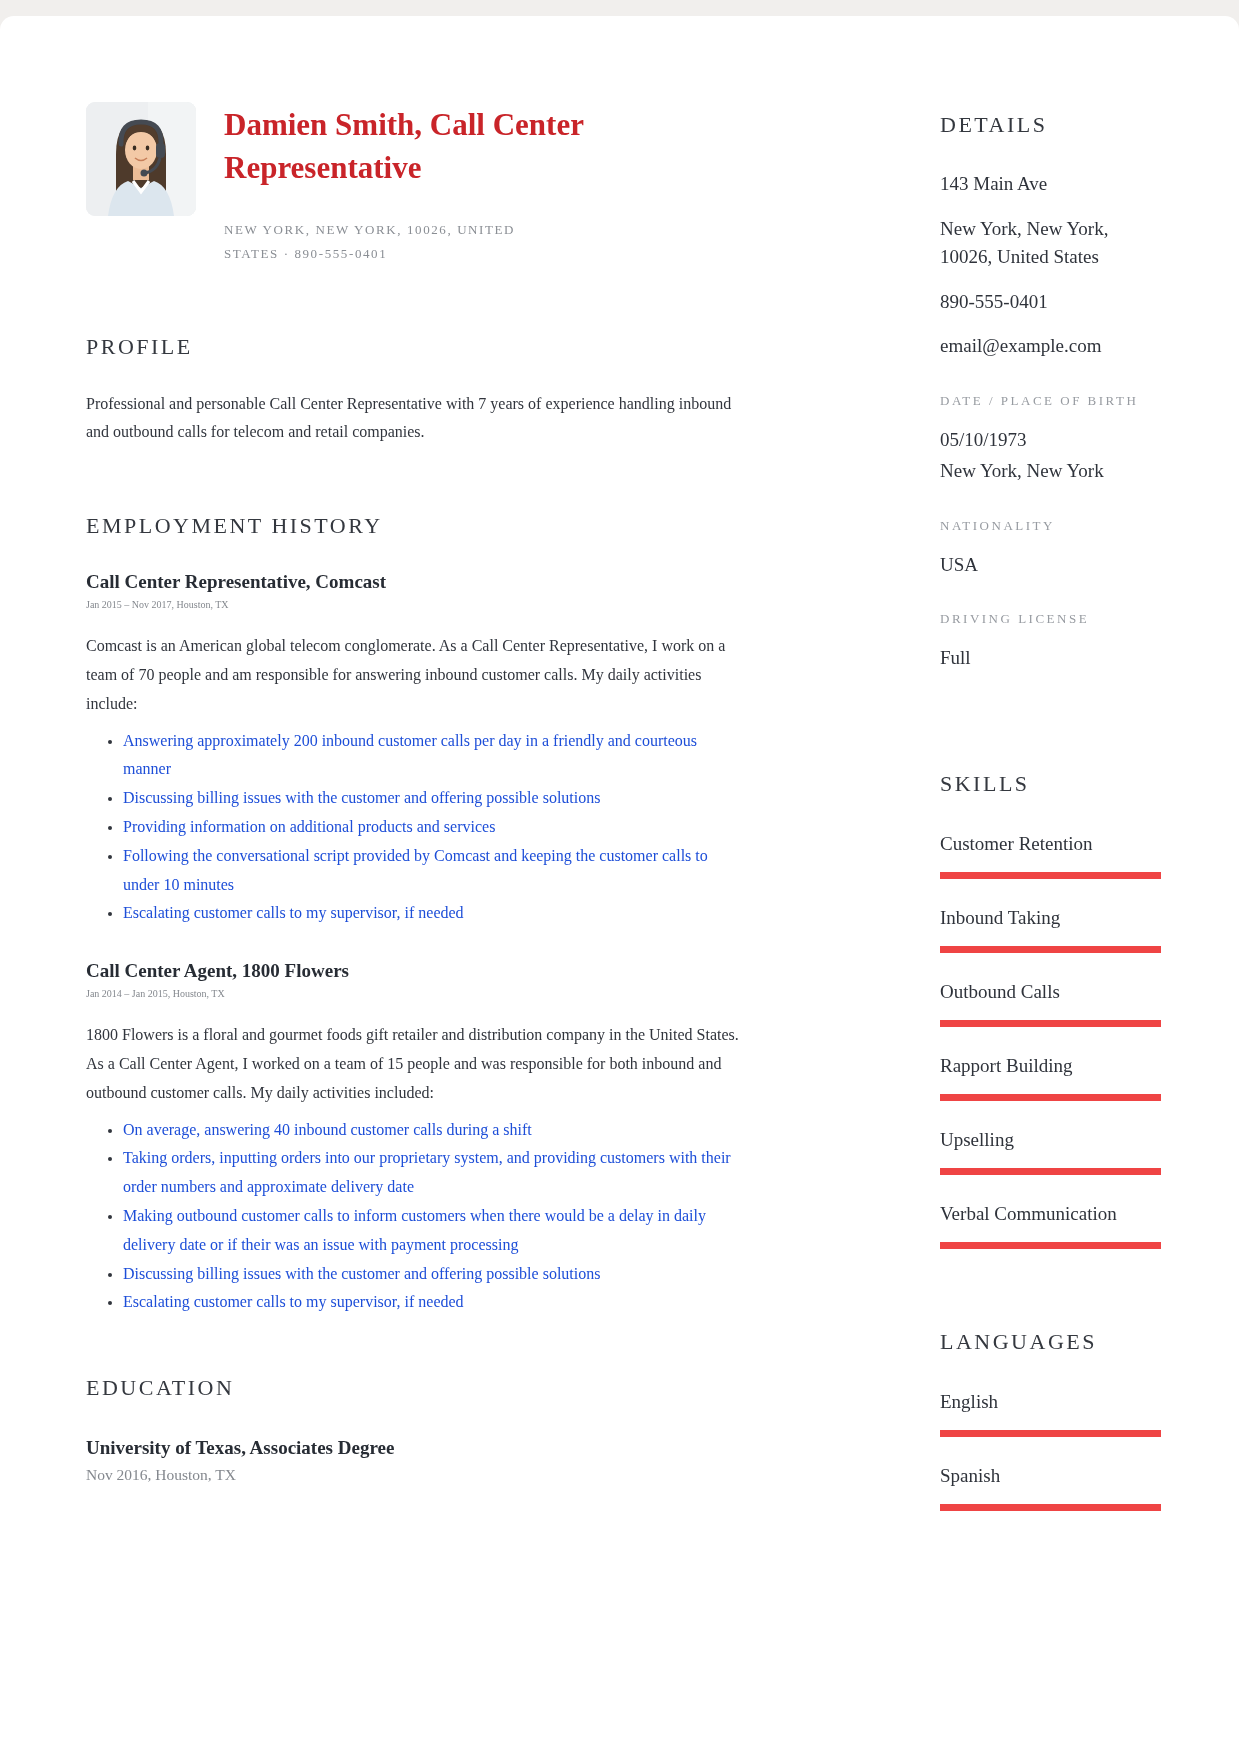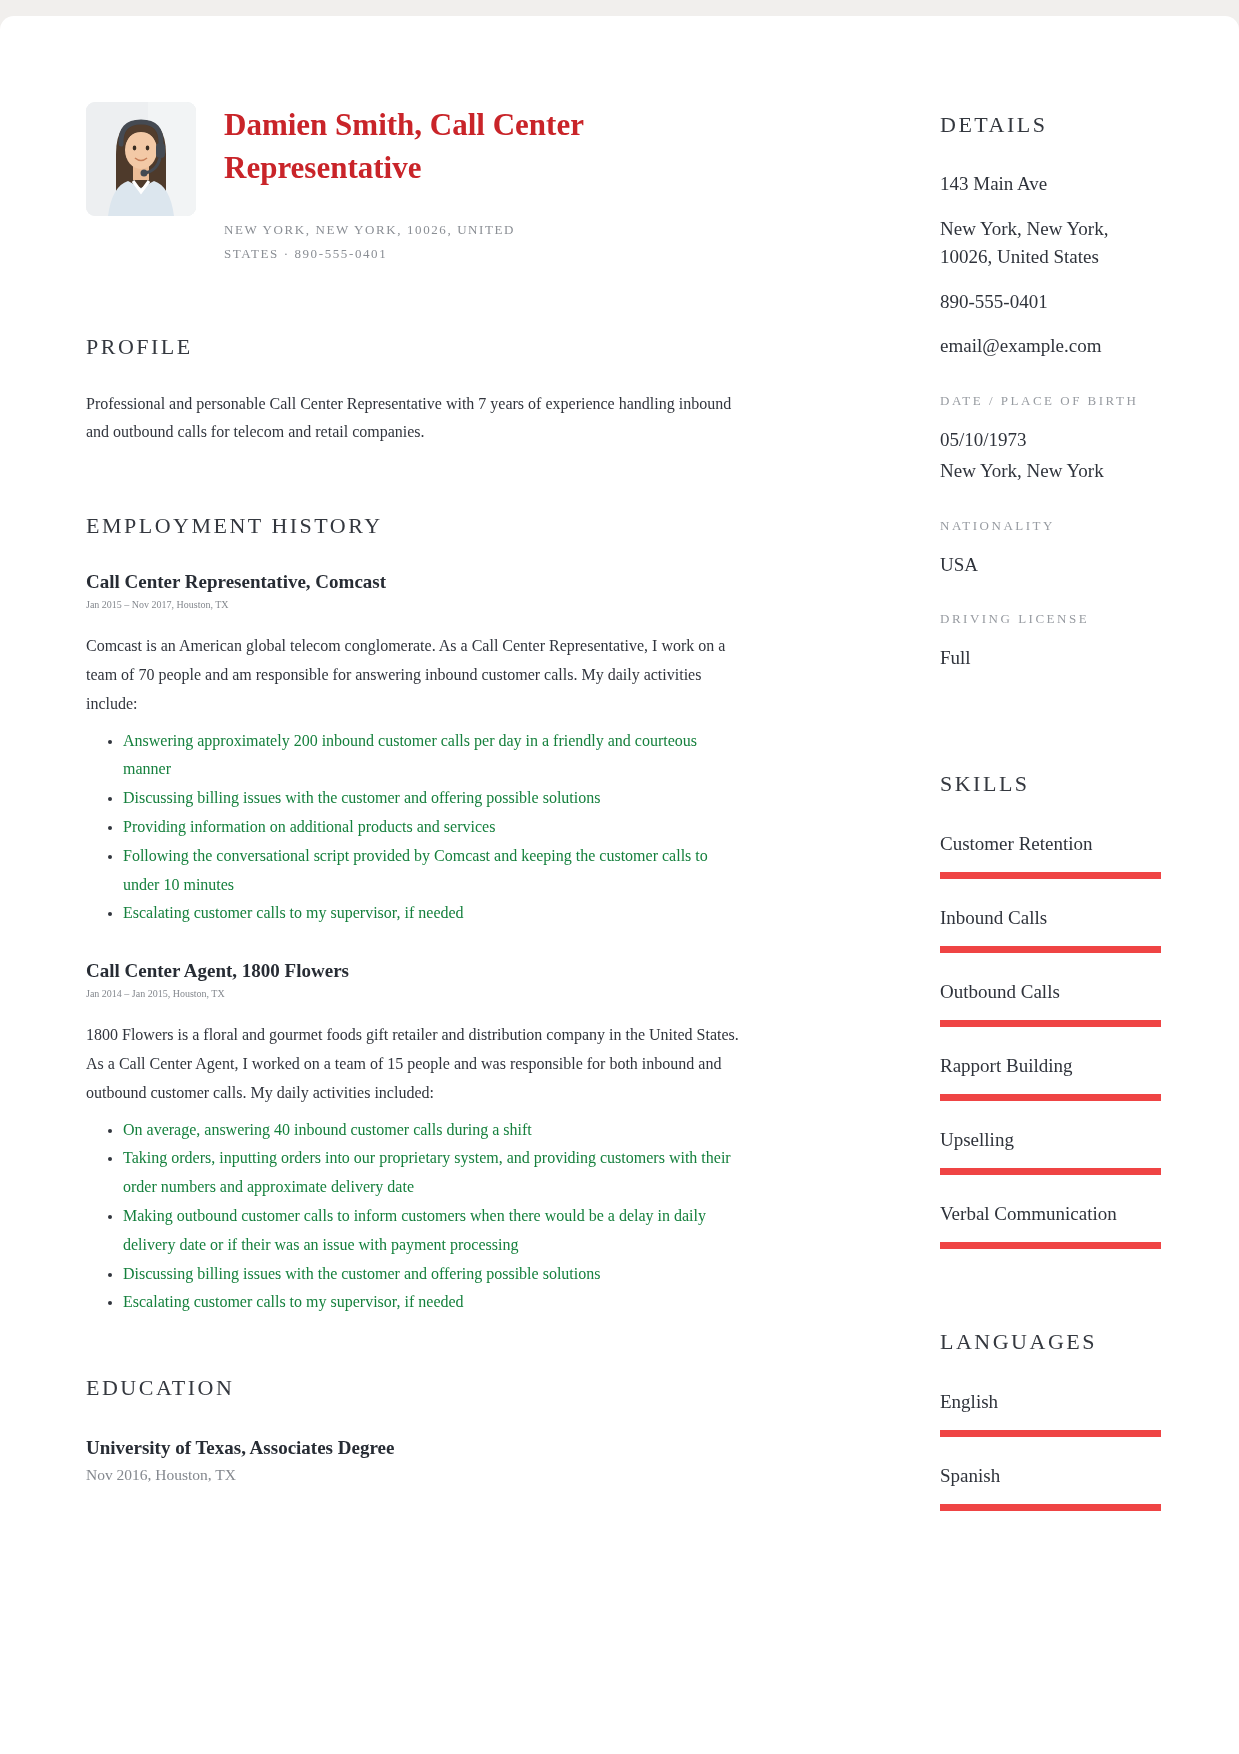--- a/index.html
+++ b/index.html
@@ -36,21 +36,21 @@
   .profile-section .sec-h { margin-bottom:30px; }
   .body-text { margin:0; font-size:16px; line-height:1.8; color:#31353d; }
 
   .employment-section { margin-top:66px; }
   .employment-section .sec-h { margin-bottom:32px; }
   .job { margin-bottom:32px; }
   .job-title { margin:0 0 6px; font-size:19px; font-weight:700; color:#272c34; }
   .job-dates { font-size:10px; color:#84888e; margin-bottom:22px; }
   .job-summary { margin:0; }
   .job-bullets { margin:8px 0 0; padding-left:37px; }
-  .job-bullets li { font-size:16px; line-height:1.8; color:#15803d; }
+  .job-bullets li { font-size:16px; line-height:1.8; color:#1d4ed8; }
   .job-bullets li::marker { color:#31353d; font-size:13px; }
 
   .education-section { margin-top:58px; }
   .education-section .sec-h { margin-bottom:36px; }
   .edu-title { margin:0 0 7px; font-size:19px; font-weight:700; color:#272c34; }
   .edu-dates { font-size:15.5px; color:#84888e; }
 
   
   .val { margin:0 0 16px; font-size:19px; line-height:1.5; color:#2f333b; }
   .val.tight { margin-bottom:3px; }
@@ -170,21 +170,21 @@
         <p class="val">USA</p>
         <div class="mini-label">DRIVING LICENSE</div>
         <p class="val">Full</p>
       </section>
 
       <section class="skills-section">
         <h2 class="sec-h">SKILLS</h2>
         <ul class="rule-list" id="skills-list">
   <li>Customer Retention</li>
 
-  <li>Inbound Calls</li>
+  <li>Inbound Taking</li>
 
   <li>Outbound Calls</li>
 
 
   <li>Rapport Building</li>
 
   <li>Upselling</li>
 
   <li>Verbal Communication</li>
 </ul>

